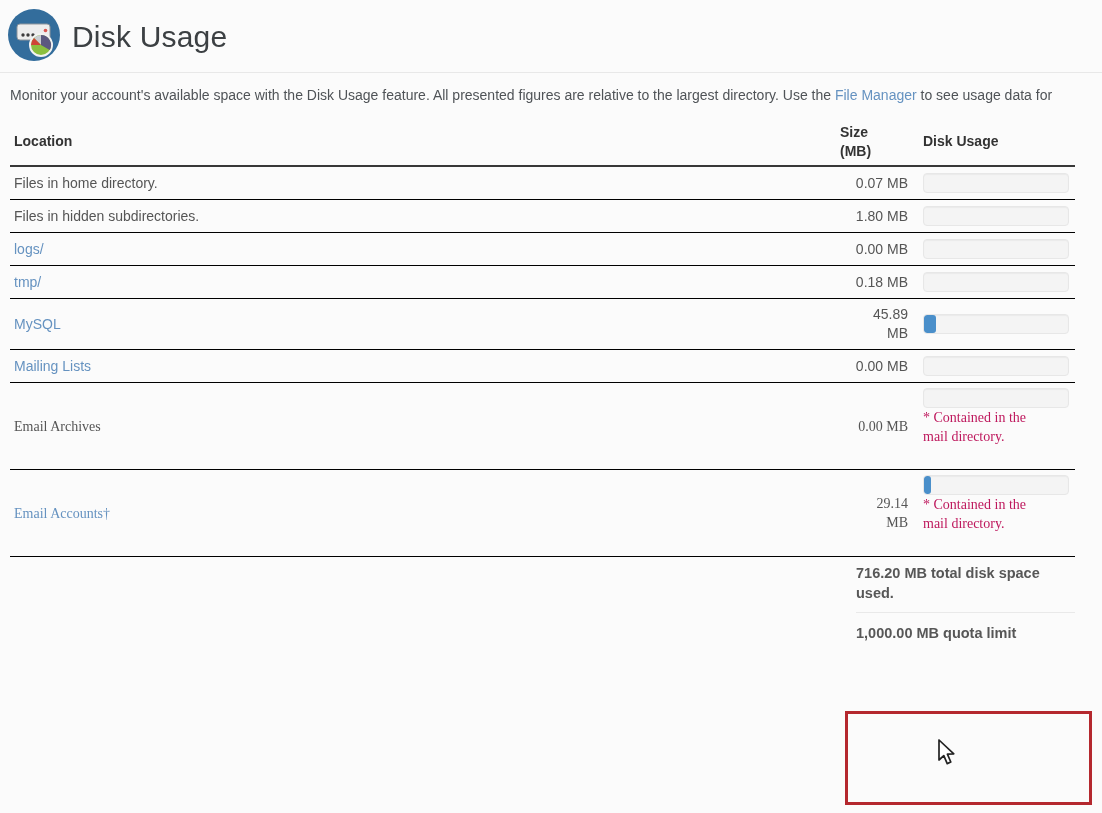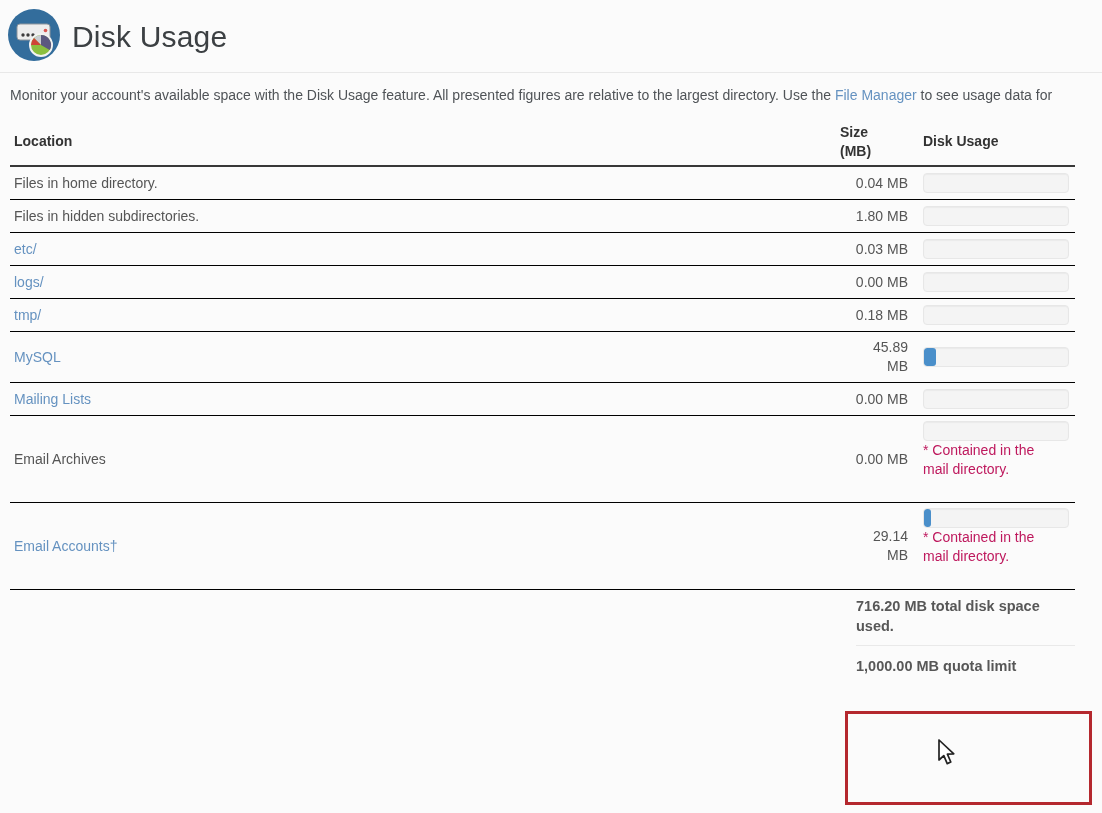--- a/index.html
+++ b/index.html
@@ -25,21 +25,21 @@
   
   table { margin: 14px 0 0 10px; width: 1065px; border-collapse: collapse; table-layout: fixed; font-size: 14px; }
   thead th { height: 48px; vertical-align: middle; color: #333; font-weight: 700; border-bottom: 2px solid #383838; line-height: 19px; }
   th.loc-h { text-align: left; padding-left: 4px; }
   th.size-h { text-align: left; }
   th.usage-h { text-align: left; padding-left: 15px; }
   tbody td { border-bottom: 1px solid #000000; padding: 6px 0; line-height: 19px; vertical-align: middle; }
   td.loc { padding-left: 4px; color: #555; }
   td.size { text-align: right; color: #555; }
   td.usage { padding-left: 15px; }
-  tr.tall { height: 87px; }
+  tr.tall { height: 87px; font-family: Liberation Serif, serif; }
   tr.tall td.usage { vertical-align: top; padding-top: 5px; }
   .bar {
     width: 146px; height: 20px;
     background: #f4f4f4; border: 1px solid #e7e7e7; border-radius: 4px;
     box-shadow: inset 0 1px 1px rgba(0,0,0,0.04);
     overflow: hidden;
   }
   .bar-fill { height: 100%; background: var(--accent, #4a8fca); border-radius: 3px; }
   .note { color: #be185d; }
   
@@ -96,39 +96,30 @@
         <div>Size</div>
         <div>(MB)</div>
       </th>
       <th class="usage-h">Disk Usage</th>
     </tr>
   </thead>
   <tbody>
       <tr>
         <td class="loc"><span>Files in home directory.</span></td>
         <td class="size">
-          <div>0.04 MB</div>
+          <div>0.07 MB</div>
         </td>
         <td class="usage">
           <div class="bar"></div>
         </td>
       </tr>
       <tr>
         <td class="loc"><span>Files in hidden subdirectories.</span></td>
         <td class="size">
           <div>1.80 MB</div>
-        </td>
-        <td class="usage">
-          <div class="bar"></div>
-        </td>
-      </tr>
-      <tr>
-        <td class="loc"><a href="#">etc/</a></td>
-        <td class="size">
-          <div>0.03 MB</div>
         </td>
         <td class="usage">
           <div class="bar"></div>
         </td>
       </tr>
       <tr>
         <td class="loc"><a href="#">logs/</a></td>
         <td class="size">
           <div>0.00 MB</div>
         </td>

